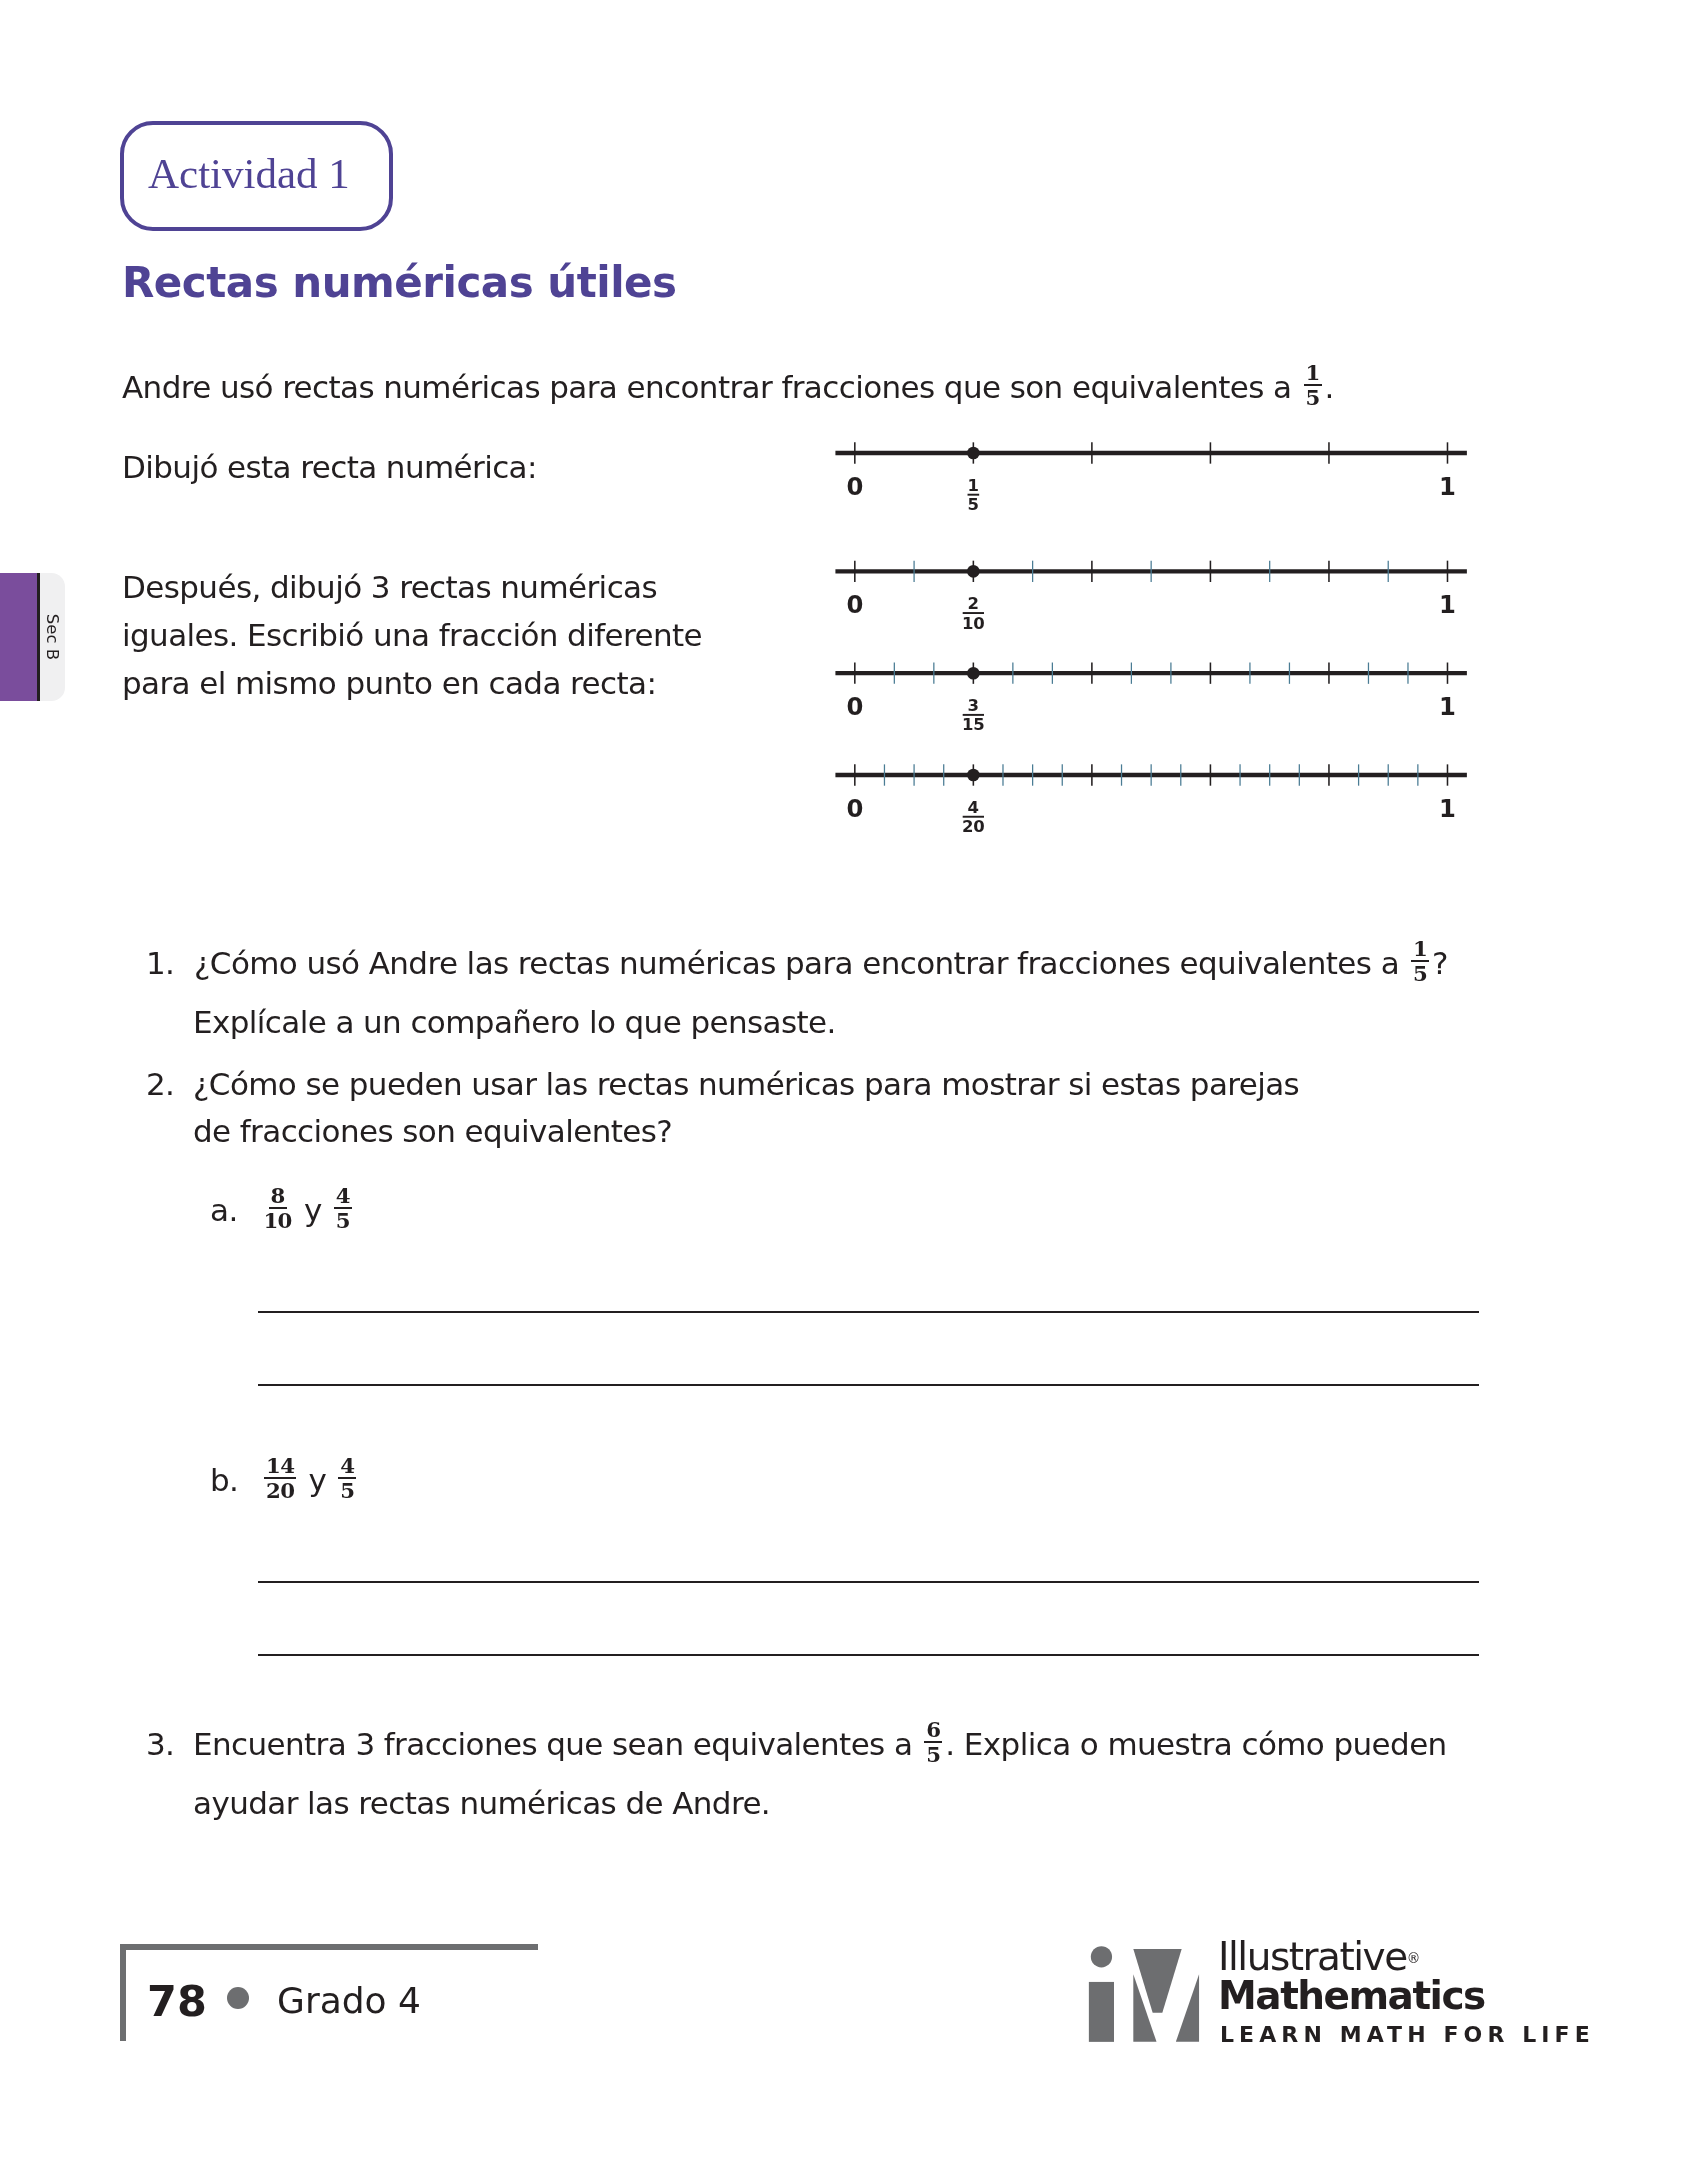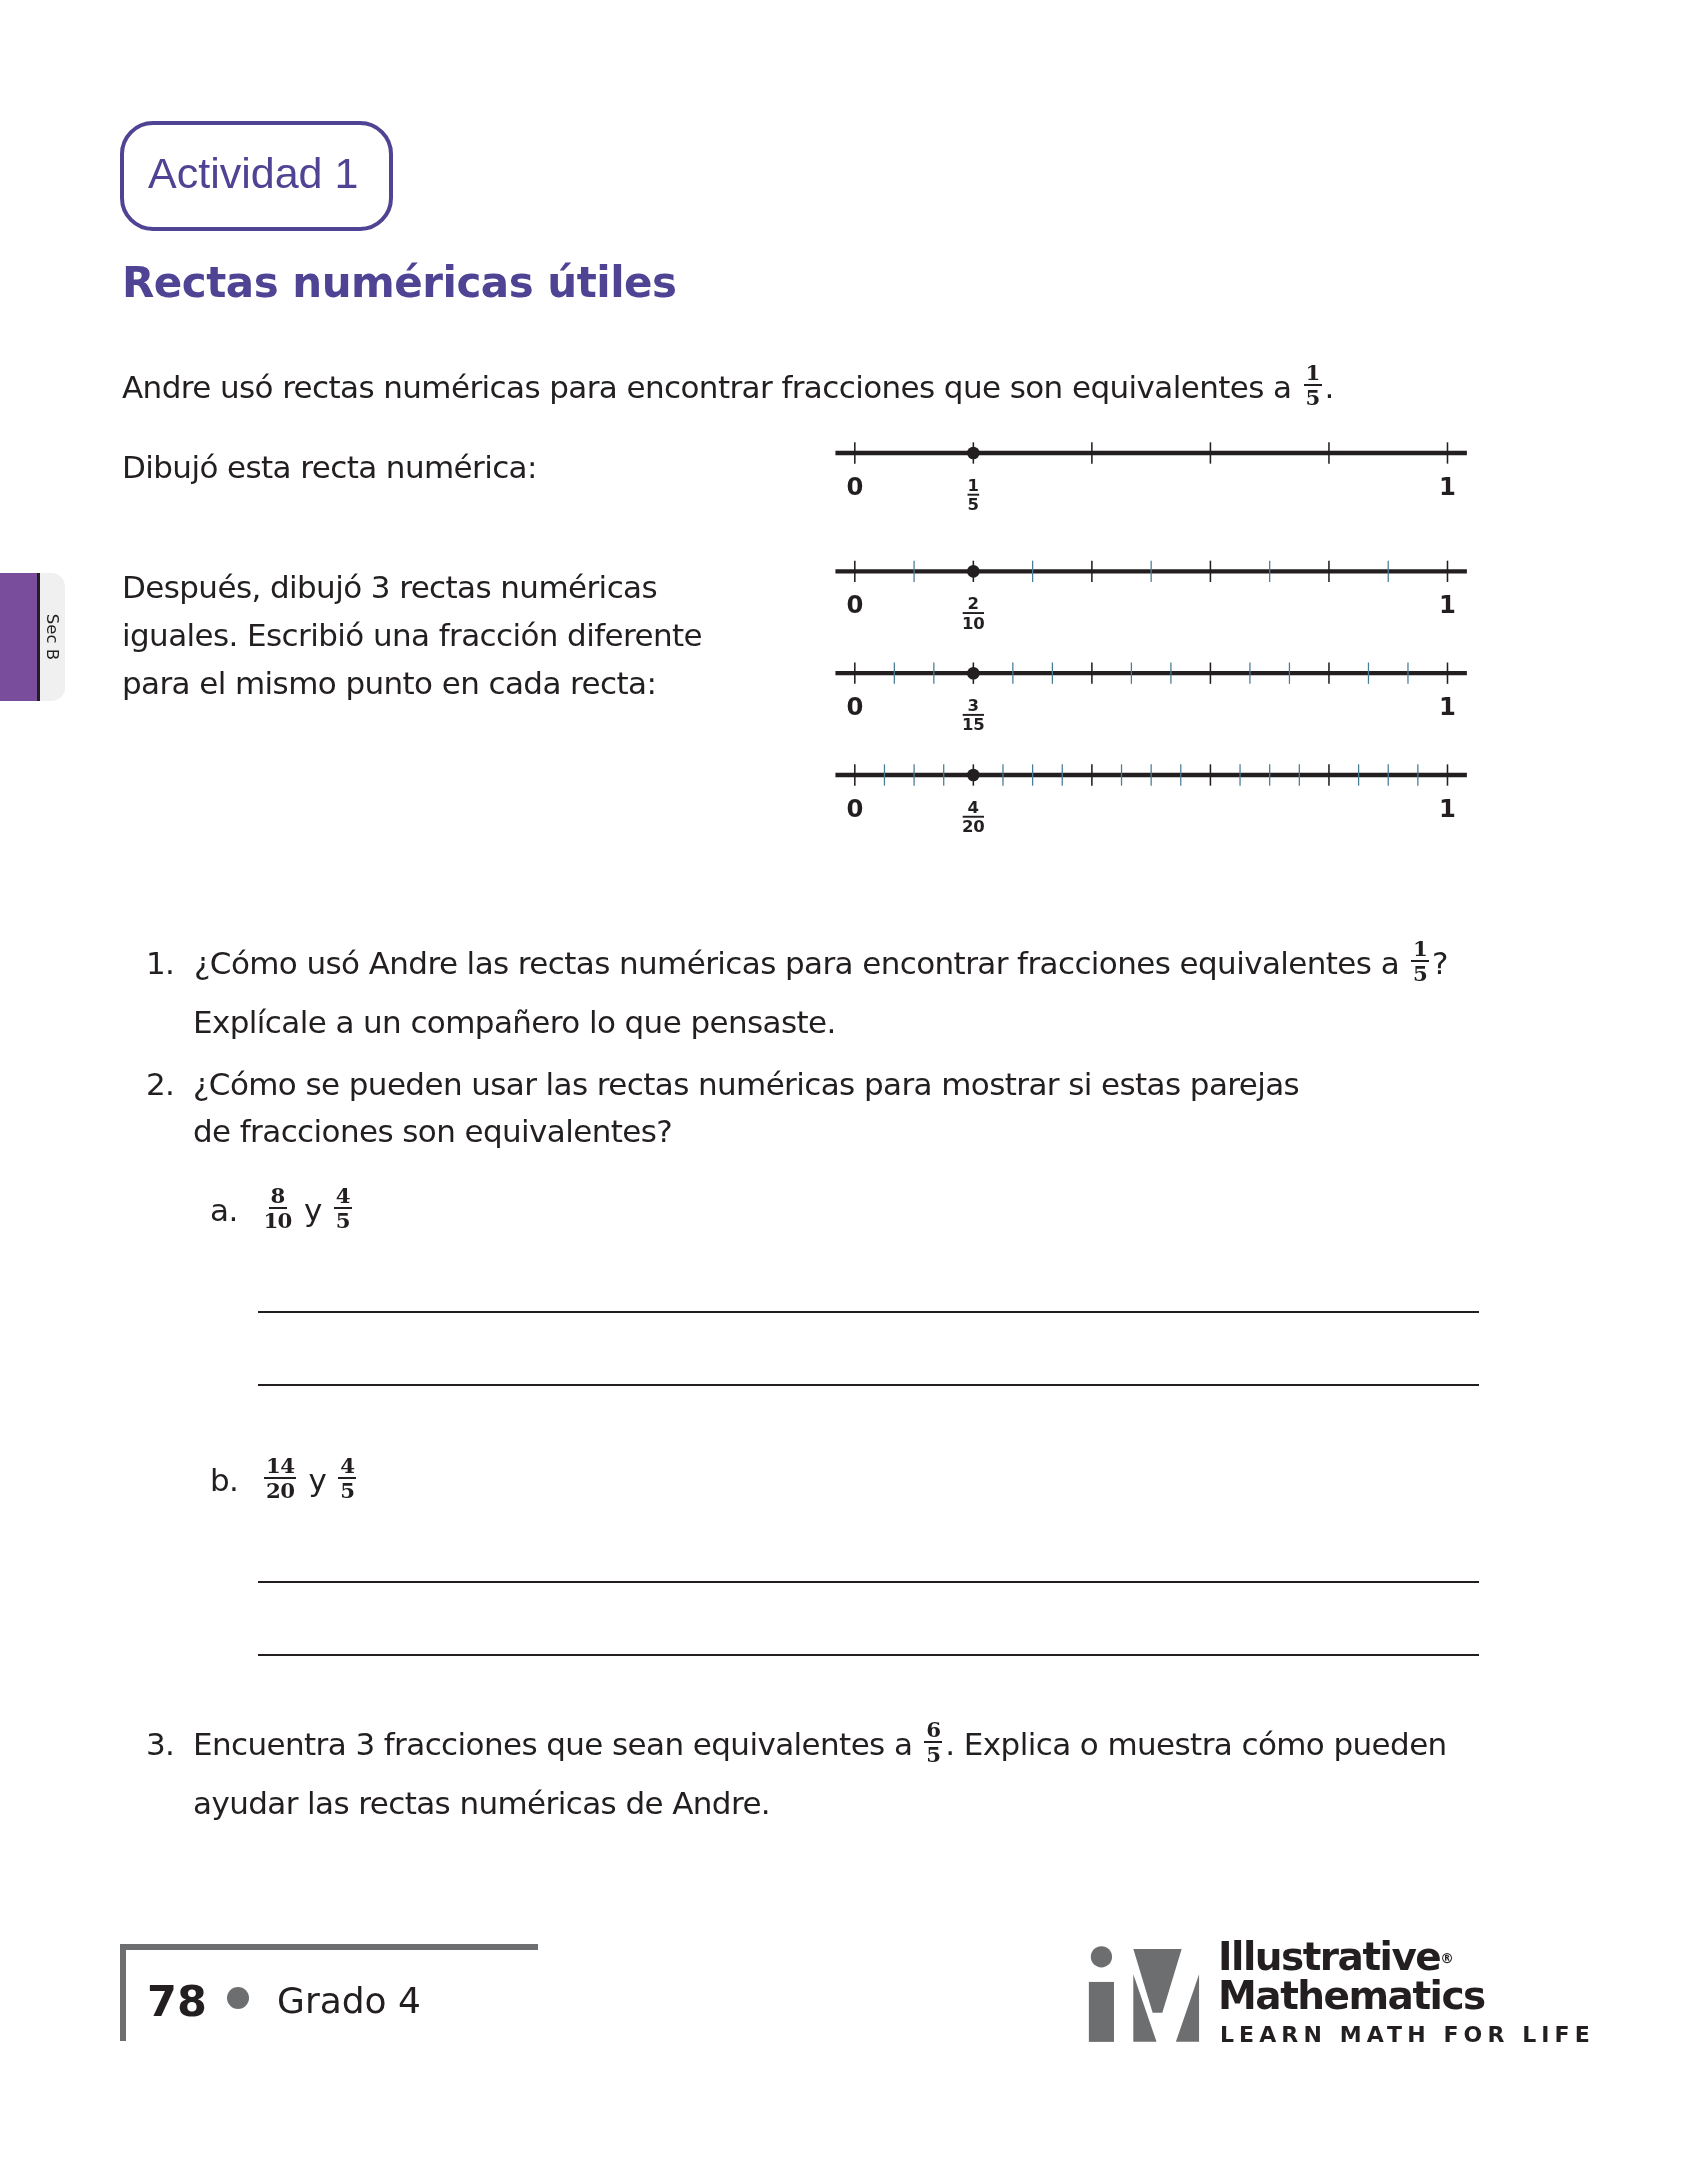--- a/index.html
+++ b/index.html
@@ -2,42 +2,42 @@
 <html><head>
 <meta charset="utf-8">
 <style>
   html, body { margin: 0; padding: 0; background: #ffffff; }
   body { width: 1698px; height: 2183px; position: relative; overflow: hidden;
          font-family: "DejaVu Sans", sans-serif; color: #231f20; }
   .abs { position: absolute; }
   .badge { left: 120px; top: 121px; width: 265px; height: 102px; border: 4.9px solid #4f4394;
            border-radius: 33px; box-sizing: content-box; }
   .badge-text { left: 148px; top: 149px; font-size: 43px; color: #4f4394; font-weight: normal;
-                font-family: Liberation Sans, sans-serif; letter-spacing: 0px; white-space: nowrap; }
+                font-family: Liberation Serif, serif; letter-spacing: 0px; white-space: nowrap; }
   .title { left: 122px; top: 258px; font-size: 42px; font-weight: bold; color: #4f4394;
            white-space: nowrap; letter-spacing: -0.5px; }
   .body-text { font-size: 31px; line-height: 48px; white-space: nowrap; letter-spacing: -0.6px; }
   .frac { display: inline-flex; flex-direction: column; align-items: center; vertical-align: middle;
           font-family: "DejaVu Serif", serif; font-weight: bold; font-size: 21.3px; line-height: 23px;
           margin: 0 2.9px; position: relative; top: -3.9px; }
   .frac .num { padding: 0 1.9px; border-bottom: 2.9px solid #231f20; line-height: 22px; }
   .frac .den { line-height: 24px; }
   .side-tab { left: 0; top: 573px; width: 37px; height: 128px; background: #7a4d9c; }
   .side-line { left: 37px; top: 573px; width: 2.9px; height: 128px; background: #231f20; }
   .side-grey { left: 40px; top: 573px; width: 25px; height: 128px; background: #f0f0f1;
                border-radius: 0 13.6px 13.6px 0; }
   .side-label { left: 52px; top: 637px; transform: translate(-50%, -50%) rotate(90deg);
                 font-size: 16.5px; color: #231f20; white-space: nowrap; }
   .answer-line { height: 1.9px; background: #231f20; left: 258px; width: 1221px; }
   .footer-top { left: 120px; top: 1944px; width: 418px; height: 5.8px; background: #6d6e70; }
   .footer-left { left: 120px; top: 1944px; width: 5.8px; height: 97px; background: #6d6e70; }
   .page-num { left: 147px; top: 1976px; font-size: 43px; font-weight: bold; color: #231f20; }
   .footer-dot { left: 227px; top: 1987px; width: 22px; height: 22px; border-radius: 50%; background: #6d6e70; }
   .grade { left: 277px; top: 1980px; font-size: 36px; color: #231f20; }
-  .logo-text1 { left: 1218px; top: 1937px; font-size: 39px; font-weight: bold; color: #231f20;
+  .logo-text1 { left: 1218px; top: 1937px; font-size: 39px; font-weight: normal; color: #231f20;
                 letter-spacing: -1.5px; line-height: 39px; white-space: nowrap; }
   .logo-text2 { left: 1218px; top: 1976px; font-size: 39px; font-weight: bold; color: #231f20;
                 letter-spacing: -1.5px; line-height: 39px; white-space: nowrap; }
   .logo-tag { left: 1220px; top: 2022px; font-size: 22px; font-weight: bold; color: #231f20;
               letter-spacing: 5.1px; white-space: nowrap; }
   .reg { font-size: 13.6px; vertical-align: top; position: relative; top: 1.9px; letter-spacing: 0; }
   svg text { font-family: "DejaVu Sans", sans-serif; }
 </style>
 </head>
 <body>

